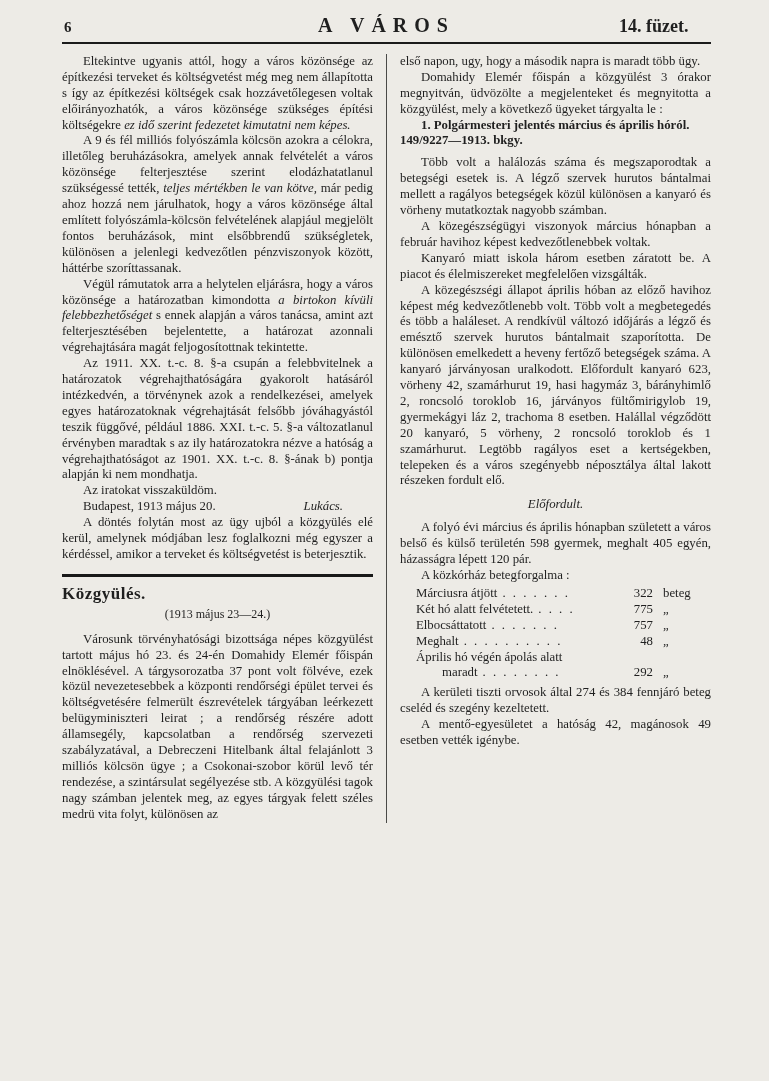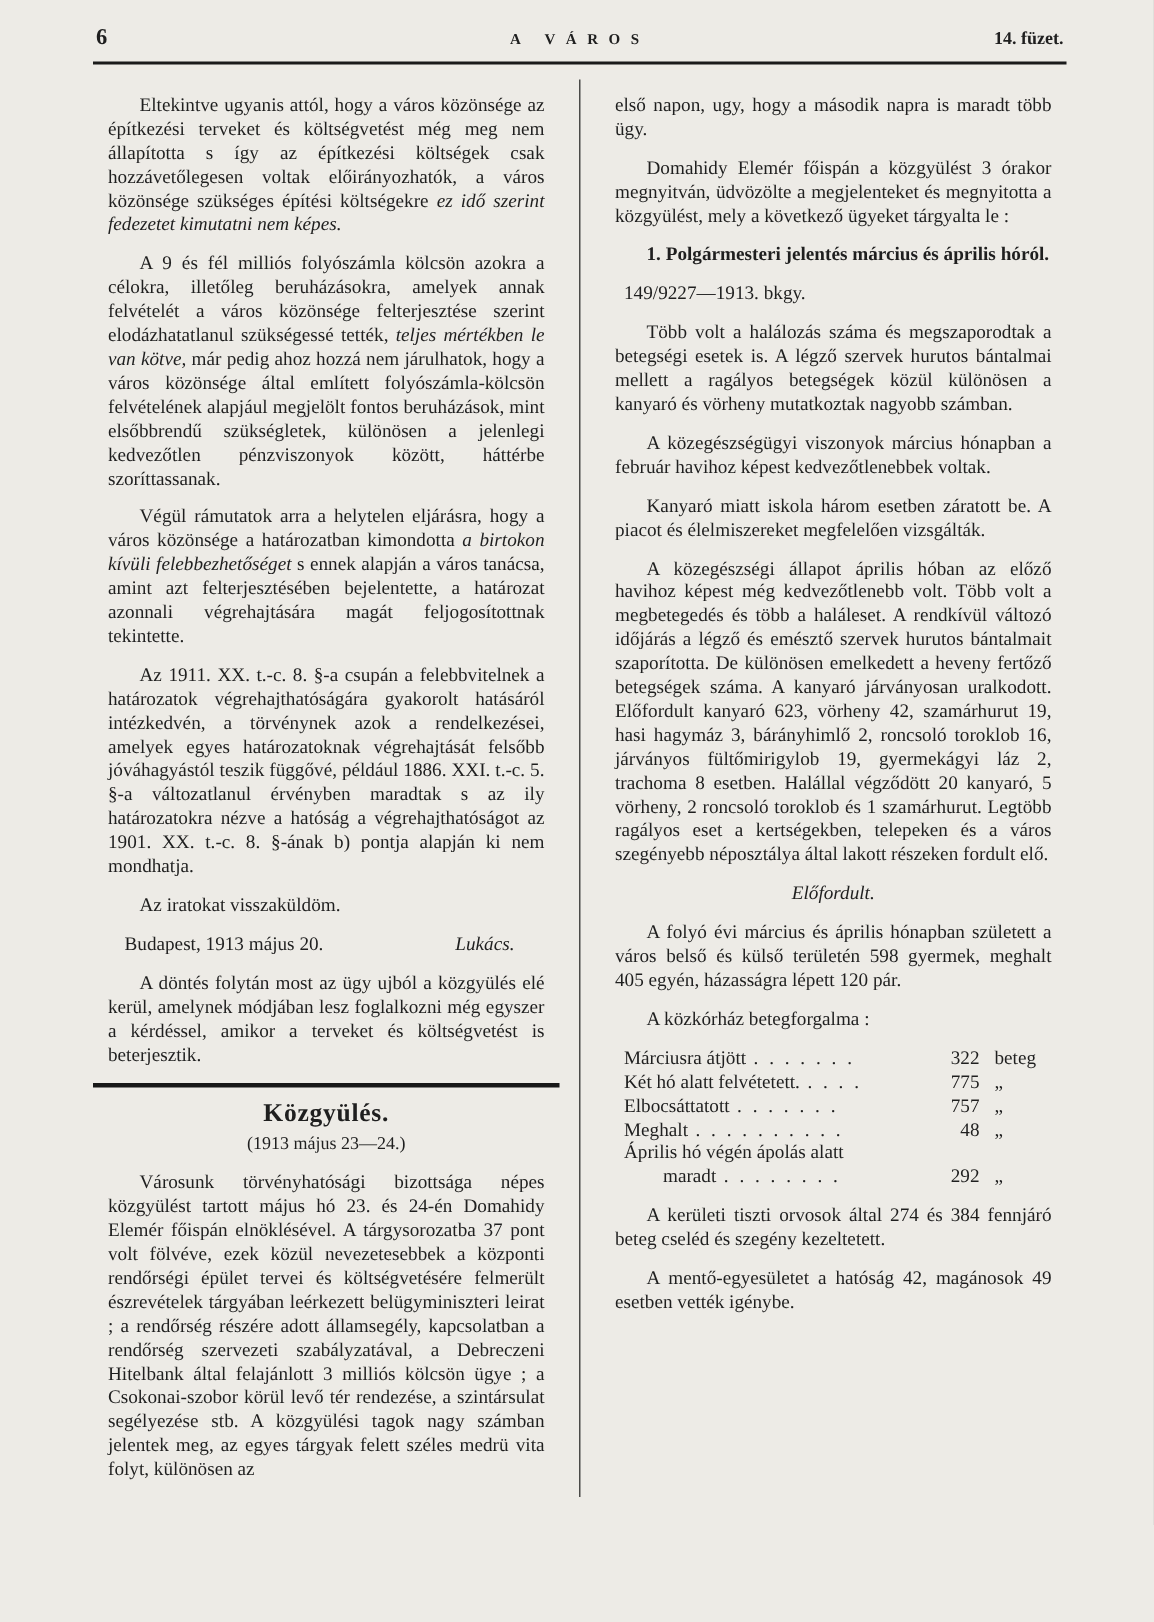--- a/index.html
+++ b/index.html
@@ -19,37 +19,37 @@
   }
   
   .masthead {
     display: flex;
     align-items: baseline;
     justify-content: space-between;
     font-weight: bold;
     padding: 2px 2px 6px 2px;
   }
   .pageno { width: 90px; font-size: 15px; }
-  .masthead-title { flex: 1; text-align: center; font-size: 10px; letter-spacing: 7px; }
-  .issue { width: 90px; text-align: right; font-size: 12px; }
+  .masthead-title { flex: 1; text-align: center; font-size: 20px; letter-spacing: 7px; }
+  .issue { width: 90px; font-size: 18px; }
   .header-rule { height: 2px; background: #1b1b1b; margin-bottom: 10px; }
   
   .columns { display: flex; align-items: stretch; }
   .col { width: 311px; }
   .colrule { width: 1px; background: #4a4a48; margin: 0 13px; }
   
-  p.para { margin: 10px; text-align: justify; text-indent: 21px; }
+  p.para { margin: 0; text-align: justify; text-indent: 21px; }
   p.noindent { text-indent: 0; }
   .sig-row { display: flex; justify-content: space-between; padding-left: 21px; padding-right: 30px; text-align: right; }
   .sig-name { font-style: italic; }
   .article-divider { height: 3px; background: #181818; margin: 11px 0 9px 0; }
-  .section-title { font-size: 17px; font-weight: bold; text-align: center; margin: 4px 0 5px 0; letter-spacing: 0.5px; }
+  .section-title { font-size: 17px; font-weight: bold; text-align: left; margin: 4px 0 5px 0; letter-spacing: 0.5px; }
   .section-date { text-align: center; font-size: 12px; margin: 0 0 9px 0; }
   .report-title { font-weight: bold; margin-top: 14px; margin-bottom: 1px; }
-  .report-ref { margin: 0 0 6px 16px; }
+  .report-ref { margin: 0 0 6px 0; font-weight: bold; }
   .sub-heading { text-align: center; font-style: italic; margin: 8px 0 7px 0; }
   
   .hospital-table { margin: 2px 6px 4px 16px; }
   .hosp-row { display: flex; align-items: flex-end; }
   .hosp-label { white-space: nowrap; }
   .hosp-label.hosp-indent { padding-left: 26px; }
   .hosp-dots { flex: 1; overflow: hidden; white-space: nowrap; margin: 0 5px; letter-spacing: 2px; }
   .hosp-value { width: 30px; text-align: right; }
   .hosp-unit { width: 42px; padding-left: 10px; }
 </style>

